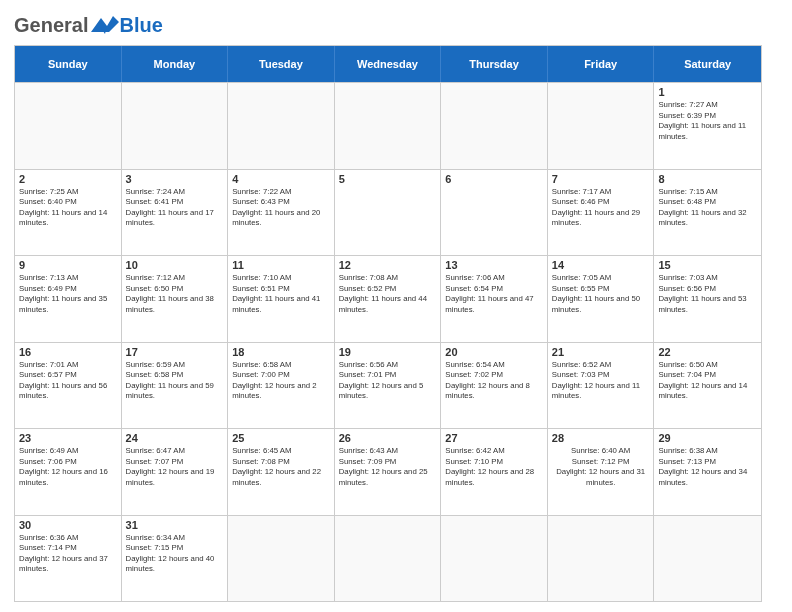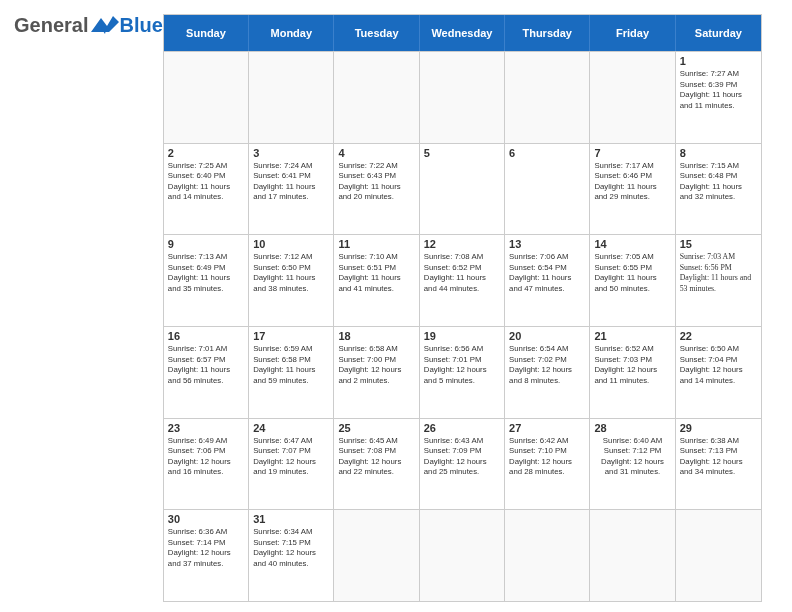--- a/index.html
+++ b/index.html
@@ -8,21 +8,21 @@
       background: #fff;
       width: 792px;
       height: 612px;
       overflow: hidden;
     }
     .page {
       width: 776px;
       height: 612px;
       padding: 14px 14px 10px 14px;
       display: flex;
-      flex-direction: row;
+      flex-direction: column;
     }
     .header {
       display: flex;
       justify-content: space-between;
       align-items: flex-start;
       margin-bottom: 8px;
     }
     .logo {
       display: flex;
       flex-direction: column;
@@ -225,21 +225,21 @@
 Daylight: 11 hours and 47 minutes.</div>
           </div>
           <div class="cal-cell">
             <span class="day-num">14</span>
             <div class="cell-info" style="white-space: pre-line;">Sunrise: 7:05 AM
 Sunset: 6:55 PM
 Daylight: 11 hours and 50 minutes.</div>
           </div>
           <div class="cal-cell">
             <span class="day-num">15</span>
-            <div class="cell-info" style="white-space: pre-line; font-family: Liberation Serif, serif;">Sunrise: 7:03 AM
+            <div class="cell-info" style="white-space: pre-line;">Sunrise: 7:03 AM
 Sunset: 6:56 PM
 Daylight: 11 hours and 53 minutes.</div>
           </div>
         </div>
         <div class="cal-row">
           <div class="cal-cell">
             <span class="day-num">16</span>
             <div class="cell-info" style="white-space: pre-line;">Sunrise: 7:01 AM
 Sunset: 6:57 PM
 Daylight: 11 hours and 56 minutes.</div>

